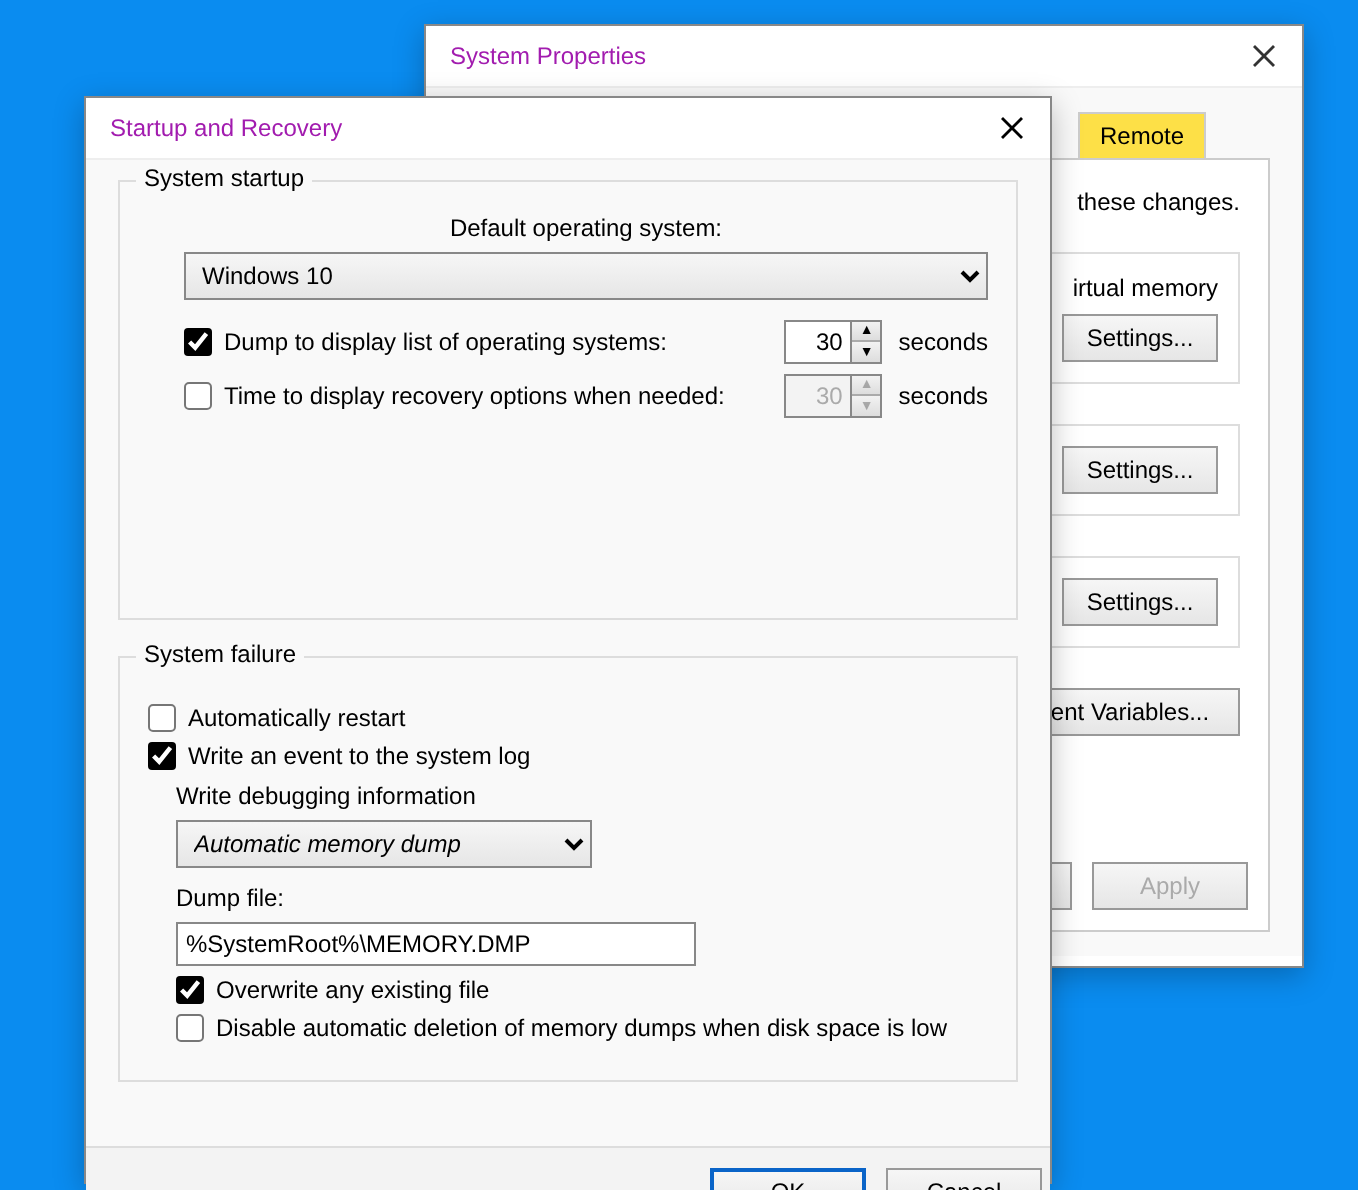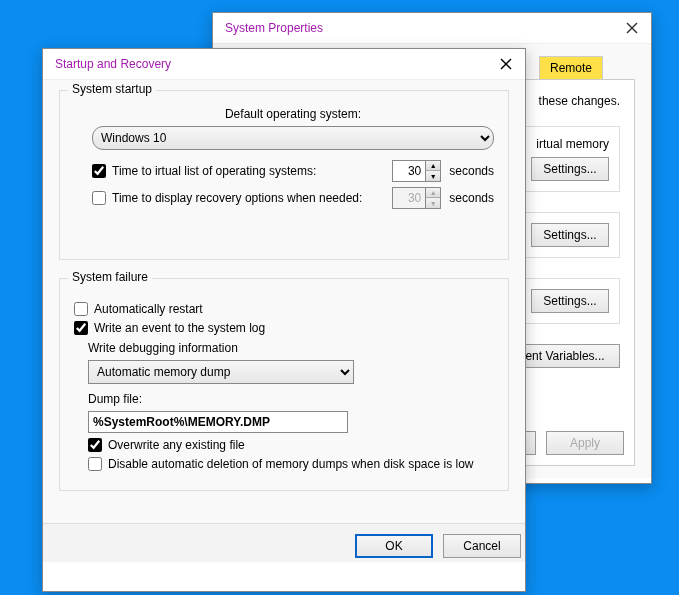--- a/index.html
+++ b/index.html
@@ -45,22 +45,22 @@
   padding: 0 4px;
   font-size: 12px;
 }
 .row { display: flex; align-items: center; margin: 5px 0; gap: 8px; }
 .label { font-size: 12px; }
 select, input[type="text"] {
   border: 1px solid #888;
   font-family: inherit; font-size: 12px;
   padding: 2px 4px; background: #fff;
 }
-select.full { width: 100%; height: 24px; background: linear-gradient(#f6f6f6,#e6e6e6); border-radius: 11px; }
-select.mid { width: 266px; height: 24px; background: linear-gradient(#f6f6f6,#e6e6e6); }
+select.full { width: 100%; height: 24px; background: linear-gradient(#f6f6f6,#e6e6e6); }
+select.mid { width: 208px; height: 24px; background: linear-gradient(#f6f6f6,#e6e6e6); font-style: italic; }
 .num-wrap { display: inline-flex; border: 1px solid #888; height: 22px; }
 .num-wrap input { border: none; width: 32px; text-align: right; padding: 0 4px; font-size: 12px; }
 .num-wrap input:disabled { color: #aaa; background: #f3f3f3; }
 .spin { display: flex; flex-direction: column; border-left: 1px solid #888; }
 .spin button {
   width: 14px; height: 11px;
   font-size: 7px; line-height: 7px;
   background: linear-gradient(#f2f2f2,#ddd);
   border: none; border-bottom: 1px solid #aaa;
   cursor: pointer; padding: 0;
@@ -148,34 +148,34 @@
     <span class="title">Startup and Recovery</span>
     <span class="close">
       <svg viewBox="0 0 12 12">
           <line x1="1" y1="1" x2="11" y2="11" stroke="#000" stroke-width="1.4"></line>
           <line x1="11" y1="1" x2="1" y2="11" stroke="#000" stroke-width="1.4"></line>
         </svg>
     </span>
   </div>
   <div class="content">
 
-    <div class="groupbox" style="height:170px;padding-left:32px;">
+    <div class="groupbox" style="height:220px;padding-left:32px;">
       <span class="group-label">System startup</span>
       <div class="row" style="margin-top:-2px;justify-content:center;">
         <span class="label">Default operating system:</span>
       </div>
       <div class="row">
         <select class="full">
           <option>Windows 10</option>
         </select>
       </div>
       <div class="row" style="margin-top:10px;">
         <label class="chk">
           <input type="checkbox" checked="" style="">
-          <span class="label">Time to irtual list of operating systems:</span>
+          <span class="label">Dump to display list of operating systems:</span>
         </label>
         <div style="flex:1"></div>
         <div class="num-wrap">
           <input type="text" value="30" style="">
           <div class="spin">
             <button>▲</button>
             <button>▼</button>
           </div>
         </div>
         <span class="label">seconds</span>
@@ -216,21 +216,21 @@
       </div>
       <div class="row indent">
         <select class="mid">
           <option>Automatic memory dump</option>
         </select>
       </div>
       <div class="row indent" style="margin-top:8px;">
         <span class="label">Dump file:</span>
       </div>
       <div class="row indent">
-        <input type="text" style="width: 260px; height: 22px; font-weight: bold;" value="%SystemRoot%\MEMORY.DMP">
+        <input type="text" style="width: 260px; height: 22px;" value="%SystemRoot%\MEMORY.DMP">
       </div>
       <div class="row indent">
         <label class="chk">
           <input type="checkbox" checked="" style="">
           <span class="label">Overwrite any existing file</span>
         </label>
       </div>
       <div class="row indent">
         <label class="chk">
           <input type="checkbox" style="">

